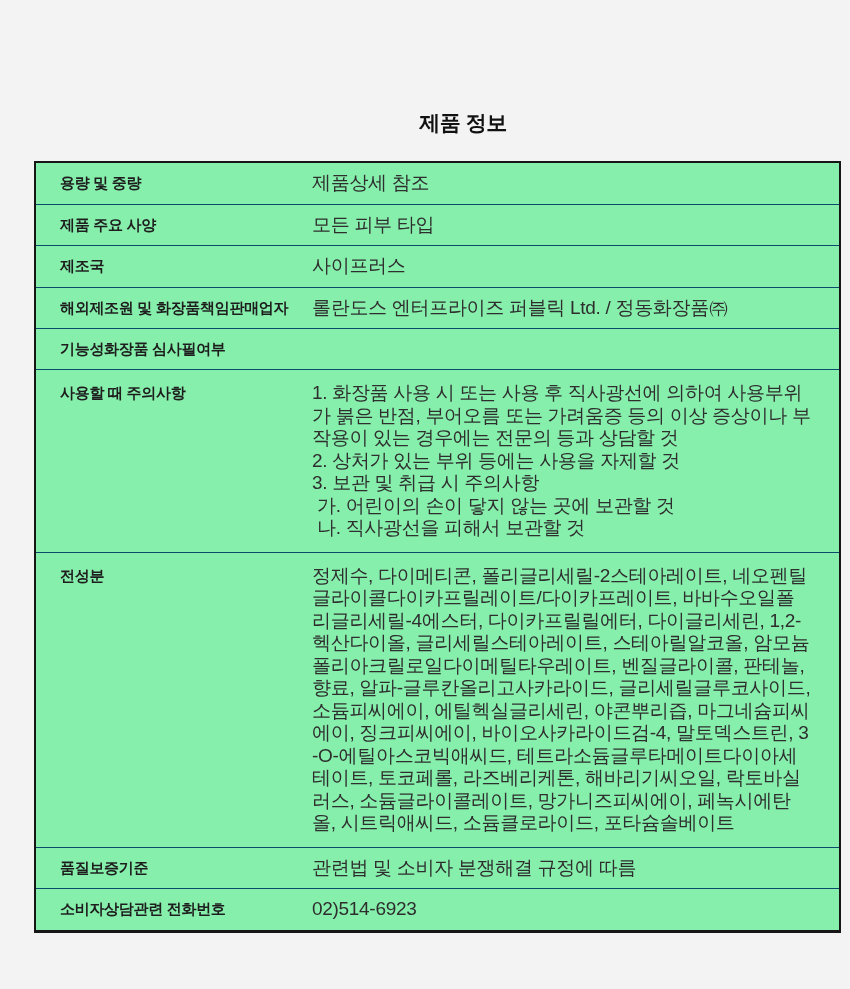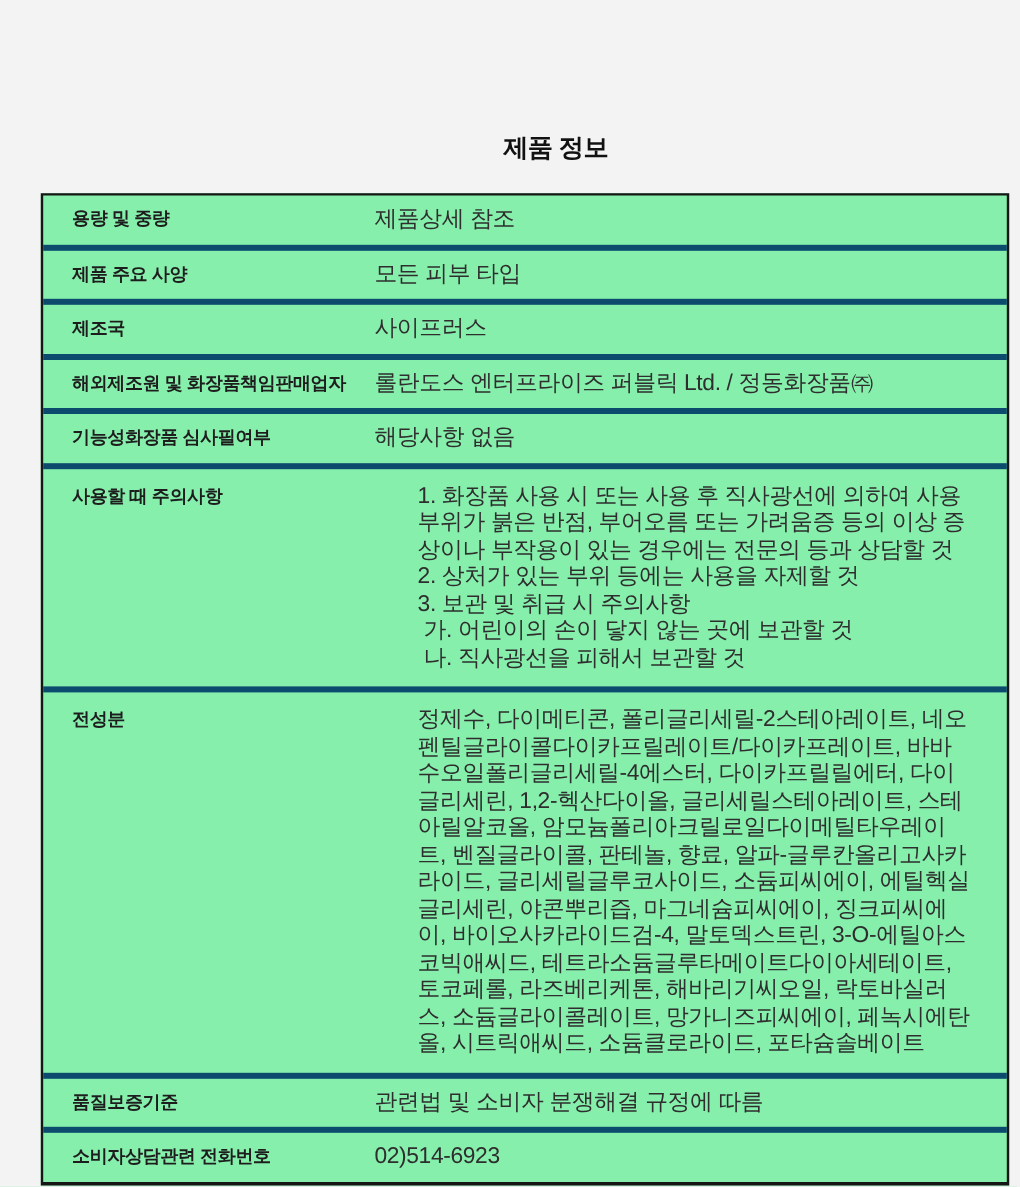--- a/index.html
+++ b/index.html
@@ -36,25 +36,24 @@
     border: 2px solid #161616;
     border-bottom-width: 3px;
     background: #86efac;
   }
   .info-row {
     display: flex;
     align-items: flex-start;
     padding: 9px 0 9px 0;
   }
   .info-row + .info-row {
-    border-top: 5px solid #0c4a6e;
+    border-top: 1px solid #0c4a6e;
   }
   .info-row.multiline {
     padding: 12px 0 12px 0;
-    gap: 36px;
   }
   .cell-label {
     flex: 0 0 252px;
     padding-left: 24px;
     font-size: 15px;
     font-weight: 700;
     color: #1d1d1d;
     line-height: 22px;
     letter-spacing: -0.3px;
   }
@@ -88,21 +87,20 @@
     <div class="info-row">
       <div class="cell-label">제조국</div>
       <div class="cell-value">사이프러스</div>
     </div>
     <div class="info-row">
       <div class="cell-label">해외제조원 및 화장품책임판매업자</div>
       <div class="cell-value">롤란도스 엔터프라이즈 퍼블릭 Ltd. / 정동화장품㈜</div>
     </div>
     <div class="info-row">
       <div class="cell-label">기능성화장품 심사필여부</div>
-      <div class="cell-value">해당사항 없음</div>
     </div>
     <div class="info-row multiline">
       <div class="cell-label">사용할 때 주의사항</div>
       <div class="cell-value">1. 화장품 사용 시 또는 사용 후 직사광선에 의하여 사용부위가 붉은 반점, 부어오름 또는 가려움증 등의 이상 증상이나 부작용이 있는 경우에는 전문의 등과 상담할 것
 2. 상처가 있는 부위 등에는 사용을 자제할 것
 3. 보관 및 취급 시 주의사항
  가. 어린이의 손이 닿지 않는 곳에 보관할 것
  나. 직사광선을 피해서 보관할 것</div>
     </div>
     <div class="info-row multiline">

